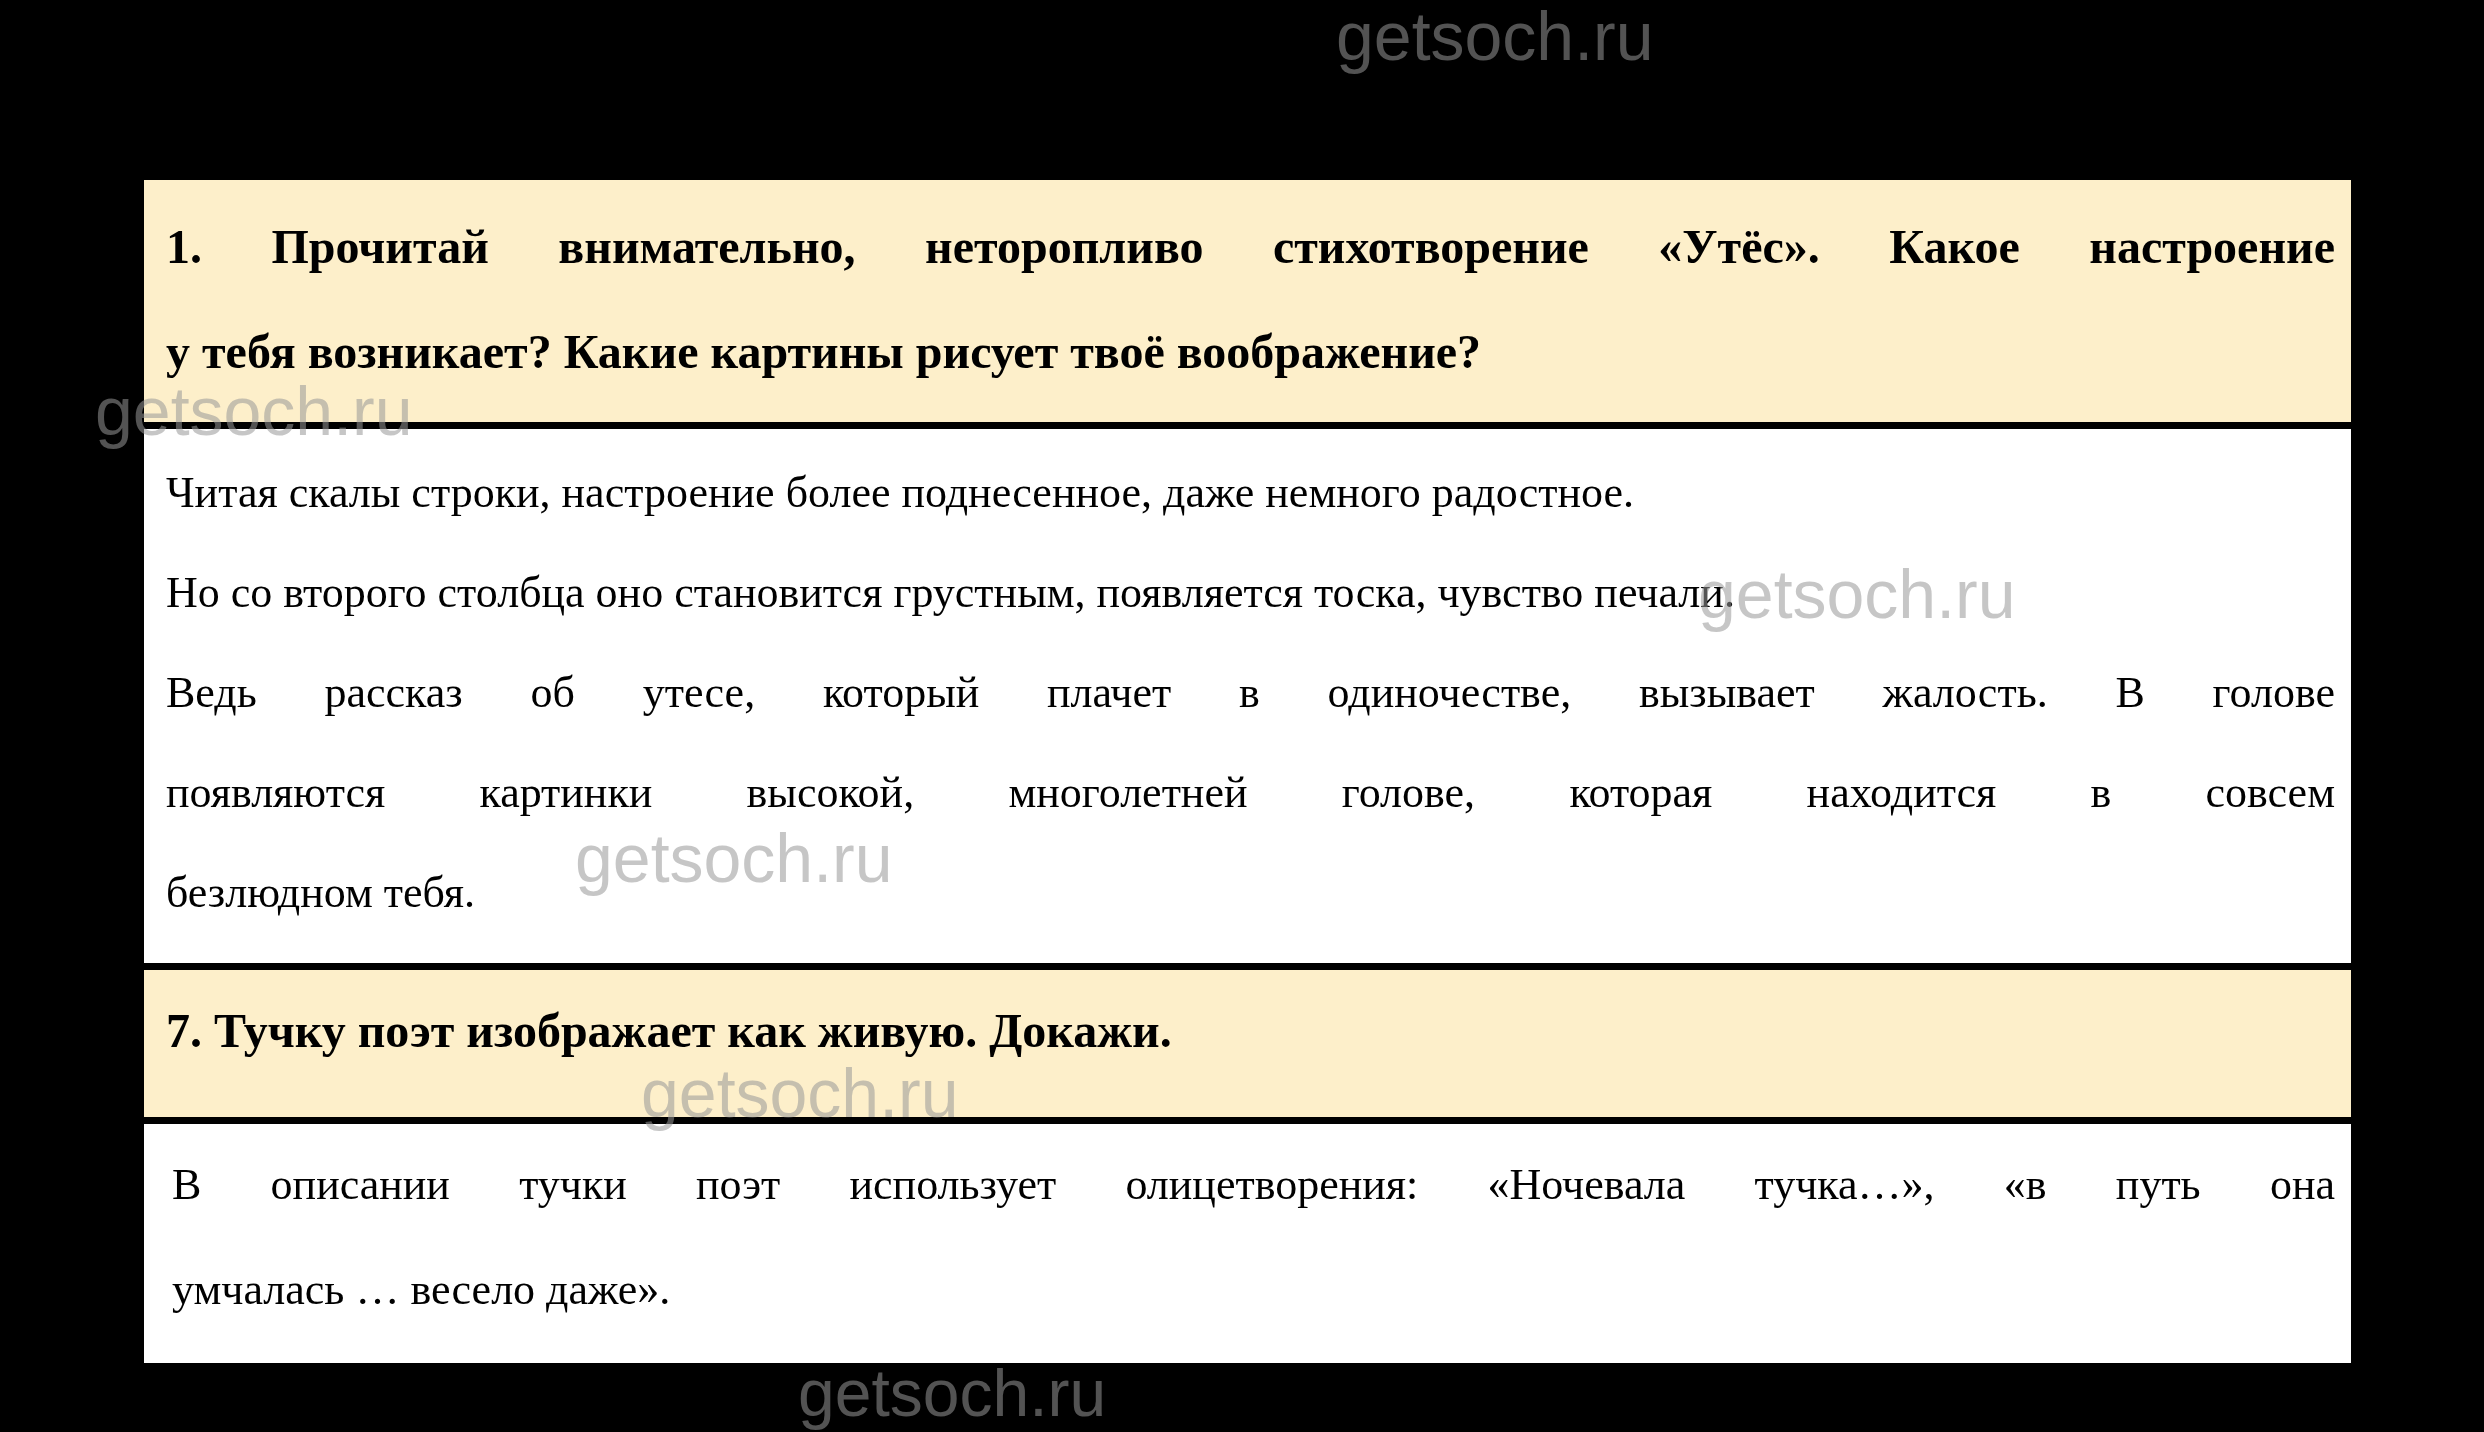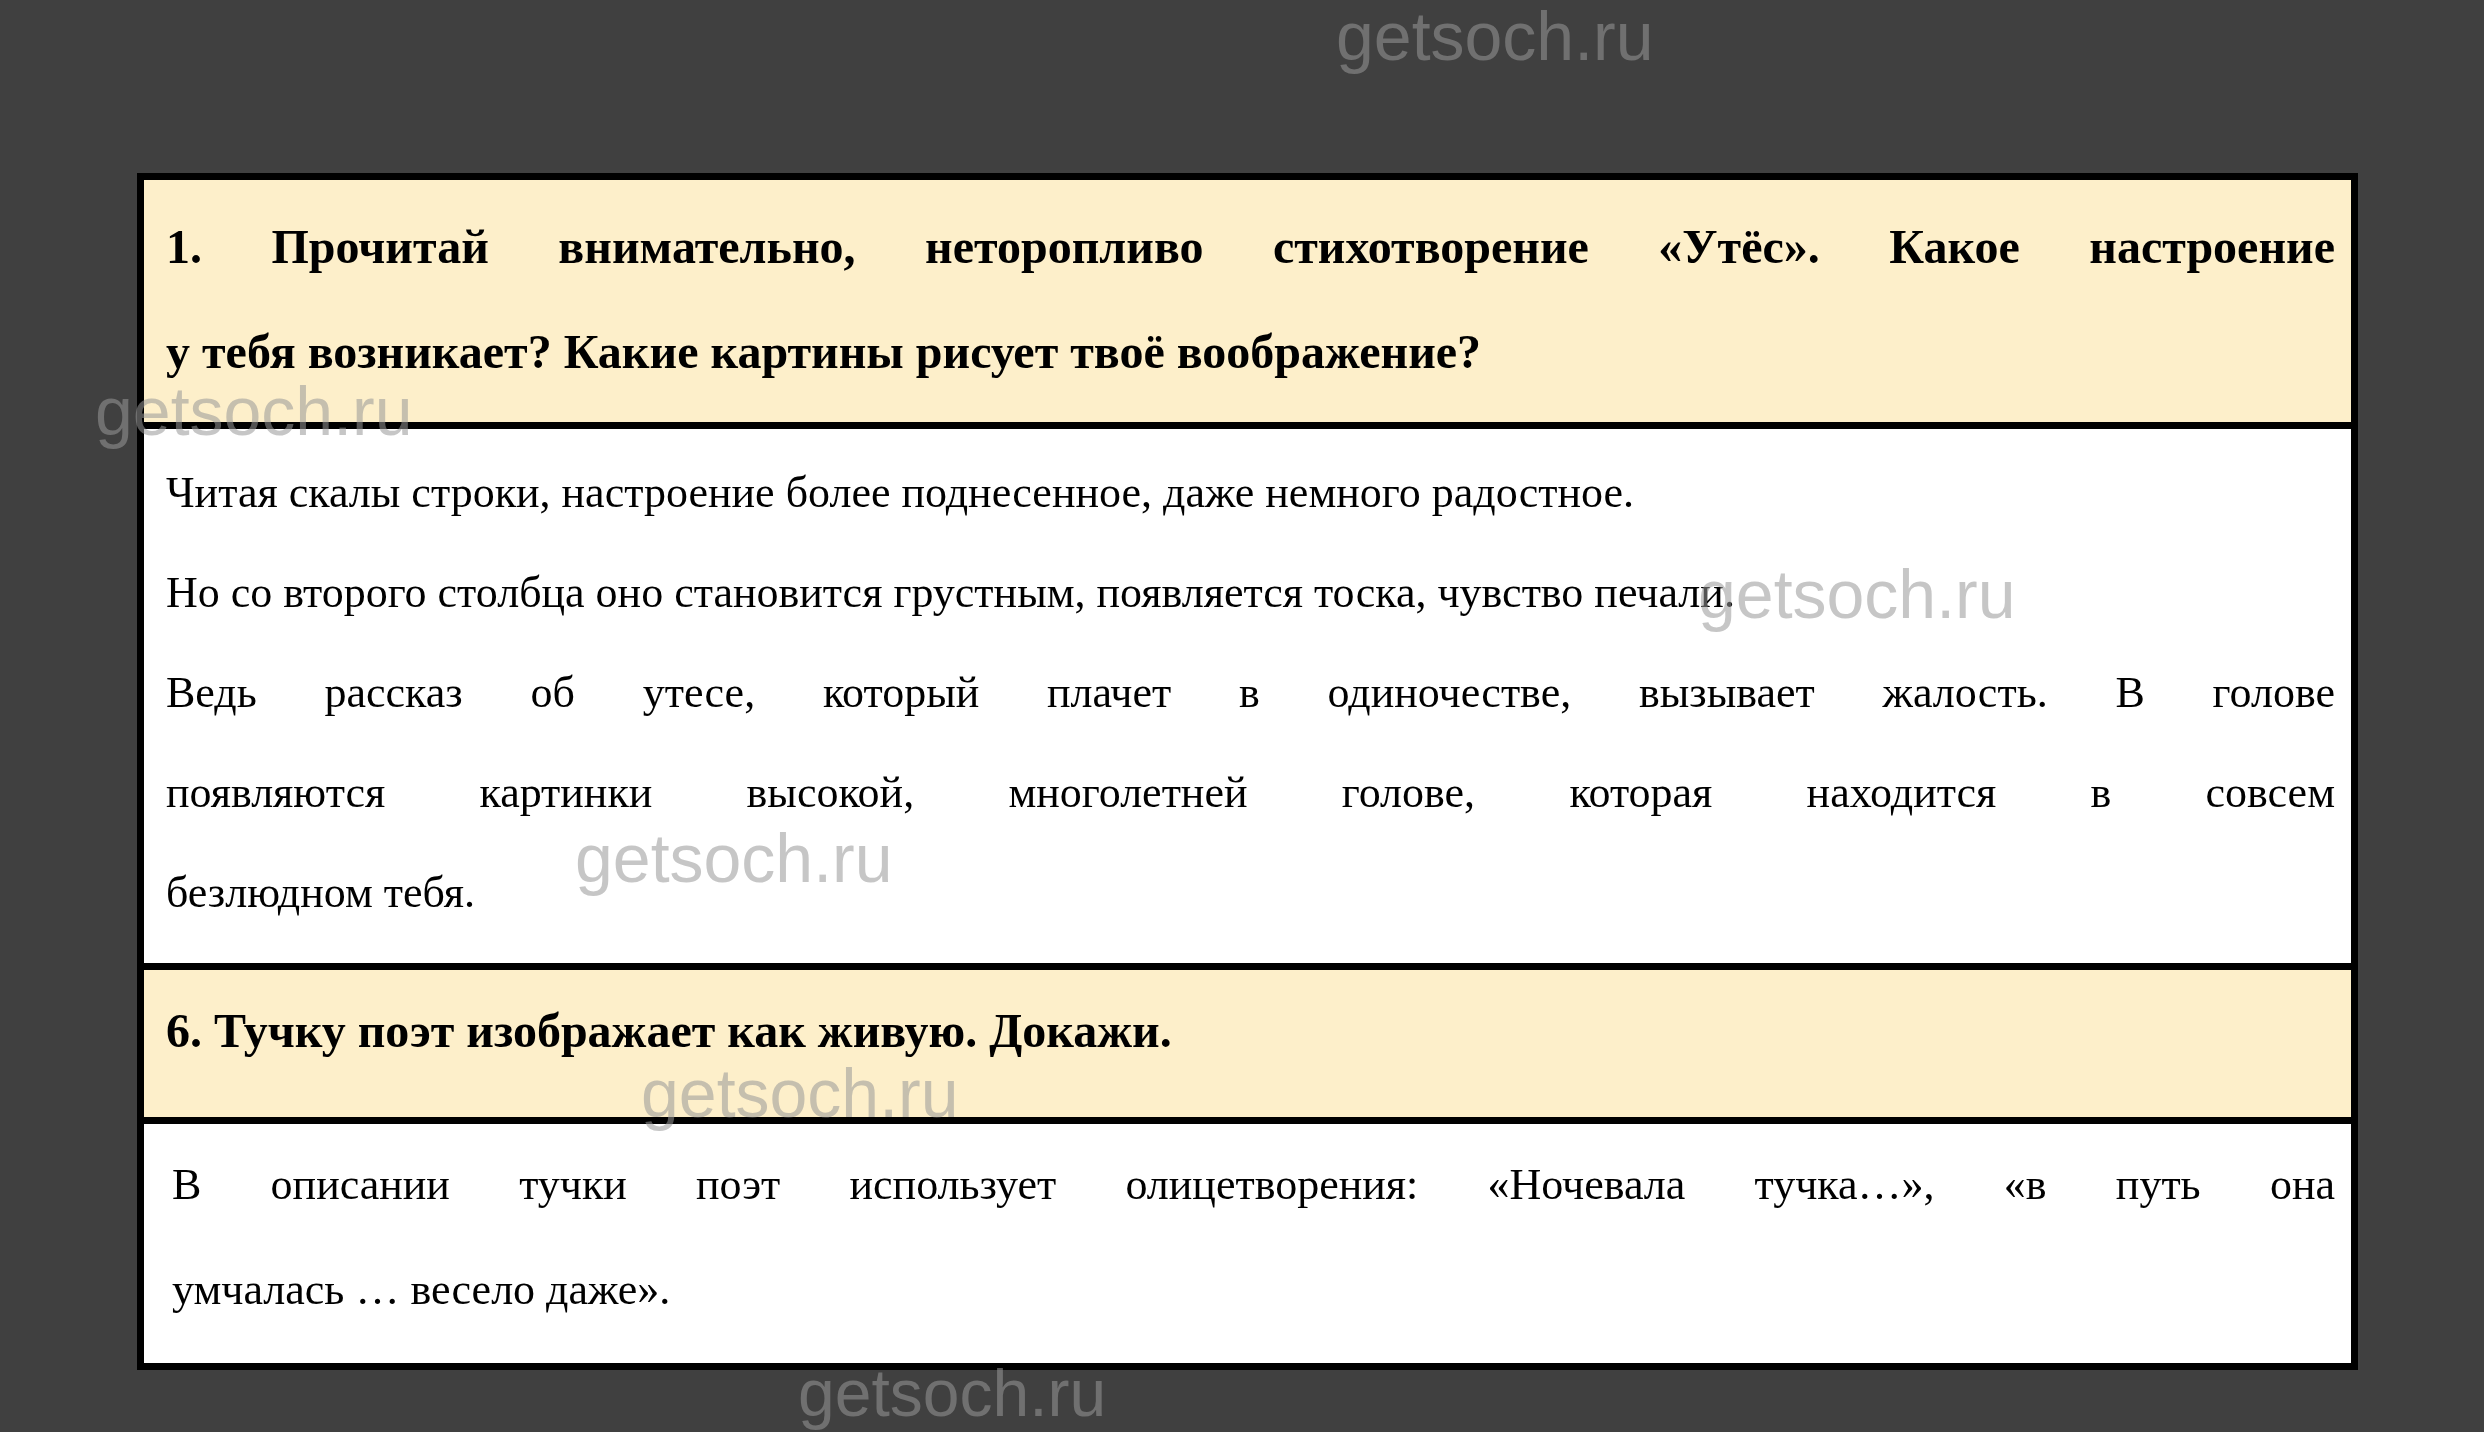--- a/index.html
+++ b/index.html
@@ -4,21 +4,21 @@
 <style>
   html, body {
     margin: 0;
     padding: 0;
     background: #ffffff;
   }
   .page {
     position: relative;
     width: 2484px;
     height: 1432px;
-    background: #404040;
+    background: #000000;
     overflow: hidden;
     font-family: "Liberation Serif", "DejaVu Serif", serif;
     color: #000000;
   }
 
   
   .qa-table {
     position: absolute;
     left: 137px;
     top: 173px;
@@ -105,21 +105,21 @@
 
     <div class="row answer with-divider row-a1">
       <div class="a-line">Читая скалы строки, настроение более поднесенное, даже немного радостное.</div>
       <div class="a-line">Но со второго столбца оно становится грустным, появляется тоска, чувство печали.</div>
       <div class="a-line fill">Ведь рассказ об утесе, который плачет в одиночестве, вызывает жалость. В голове</div>
       <div class="a-line fill">появляются картинки высокой, многолетней голове, которая находится в совсем</div>
       <div class="a-line">безлюдном тебя.</div>
     </div>
 
     <div class="row question with-divider row-q2">
-      <div class="q-line">6. Тучку поэт изображает как живую. Докажи.</div>
+      <div class="q-line">7. Тучку поэт изображает как живую. Докажи.</div>
     </div>
 
     <div class="row answer row-a2">
       <div class="a-line fill">В описании тучки поэт использует олицетворения: «Ночевала тучка…», «в путь она</div>
       <div class="a-line">умчалась … весело даже».</div>
     </div>
 
   </div>
 
 </div>

